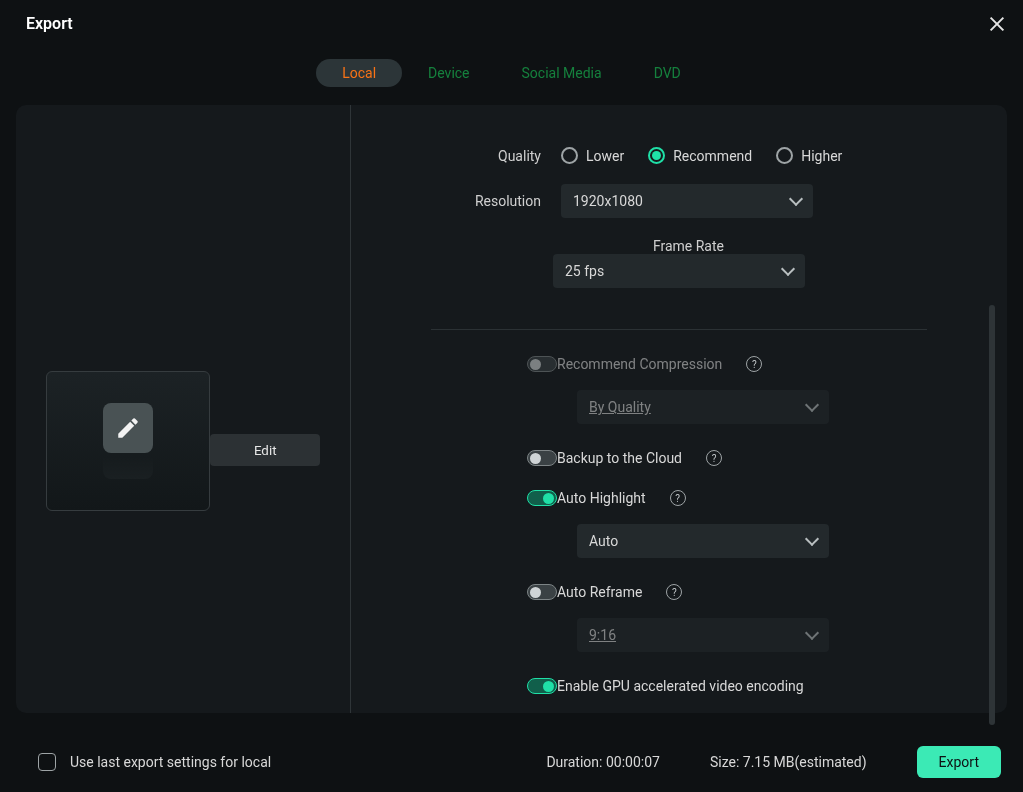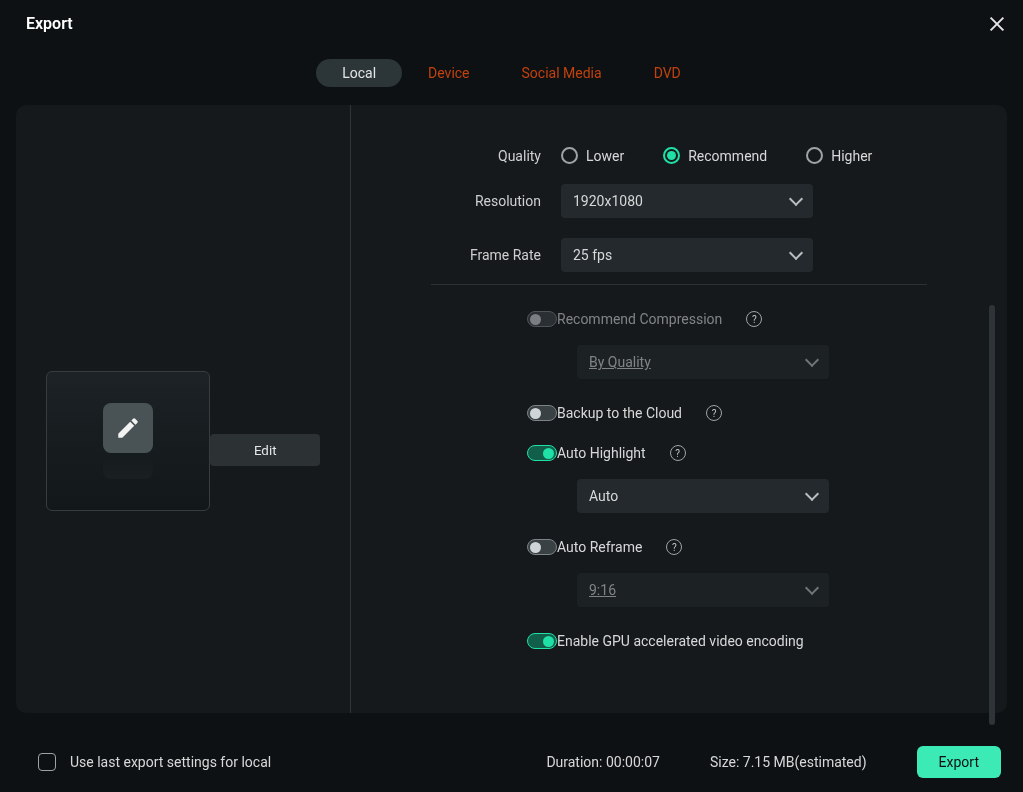--- a/index.html
+++ b/index.html
@@ -32,27 +32,27 @@
   .close-icon::after { transform: rotate(-45deg); }
 
   .tabs {
     display: flex;
     justify-content: center;
     margin-top: 16px;
     gap: 0;
   }
   .tab {
     padding: 6px 26px;
-    color: #c2410c;
+    color: #15803d;
     cursor: pointer;
     font-size: 14px;
   }
   .tab.active {
     background: #2c3538;
-    color: #e5e5e5;
+    color: #f97316;
     border-radius: 14px;
   }
 
   .panel {
     margin: 18px 16px 0 16px;
     background: #15191c;
     border-radius: 10px;
     height: 608px;
     display: flex;
     position: relative;
@@ -105,29 +105,29 @@
     padding: 42px 80px 0 80px;
     overflow-y: auto;
     position: relative;
   }
 
   .row {
     display: flex;
     align-items: center;
     margin-bottom: 20px;
   }
-  .row.wide { margin-bottom: 12px; }
+  .row.wide { margin-bottom: 41px; flex-direction: column; }
   .row .label {
     width: 130px;
     text-align: right;
     padding-right: 20px;
     color: #cfcfcf;
   }
 
-  .radio-group { display:flex; gap: 39px; justify-content: center; }
+  .radio-group { display:flex; gap: 24px; justify-content: center; }
   .radio {
     display: flex; align-items: center; gap: 8px; cursor: pointer;
   }
   .radio .dot {
     width: 17px; height: 17px;
     border: 2px solid #9ea4a6;
     border-radius: 50%;
     display:flex; align-items:center; justify-content:center;
   }
   .radio.checked .dot {

